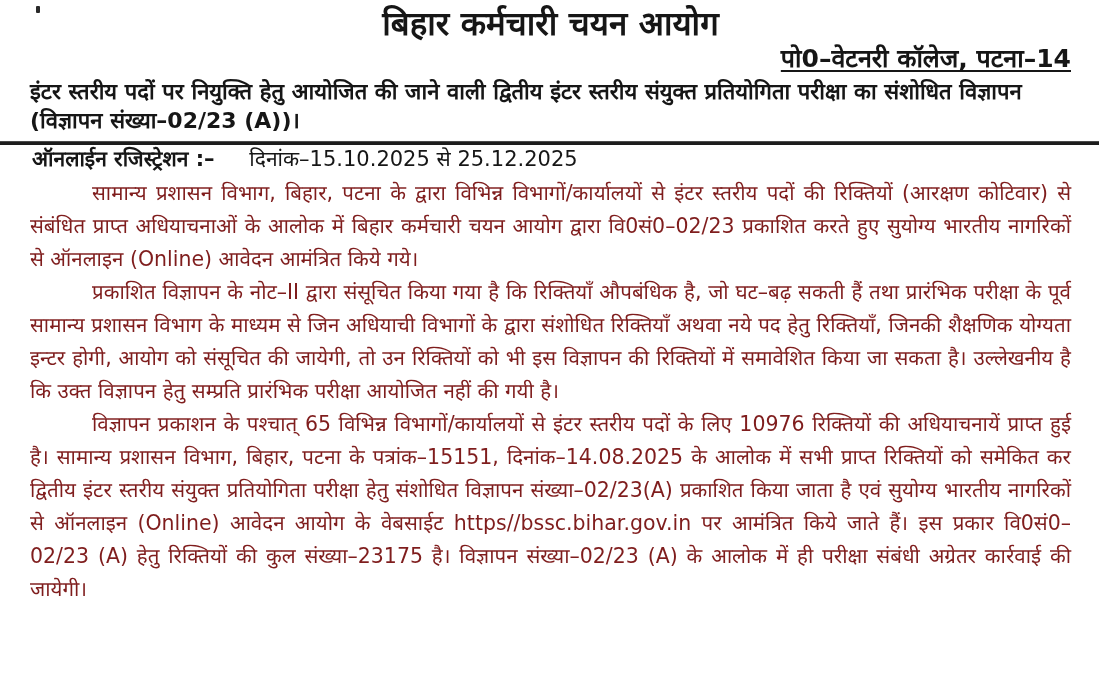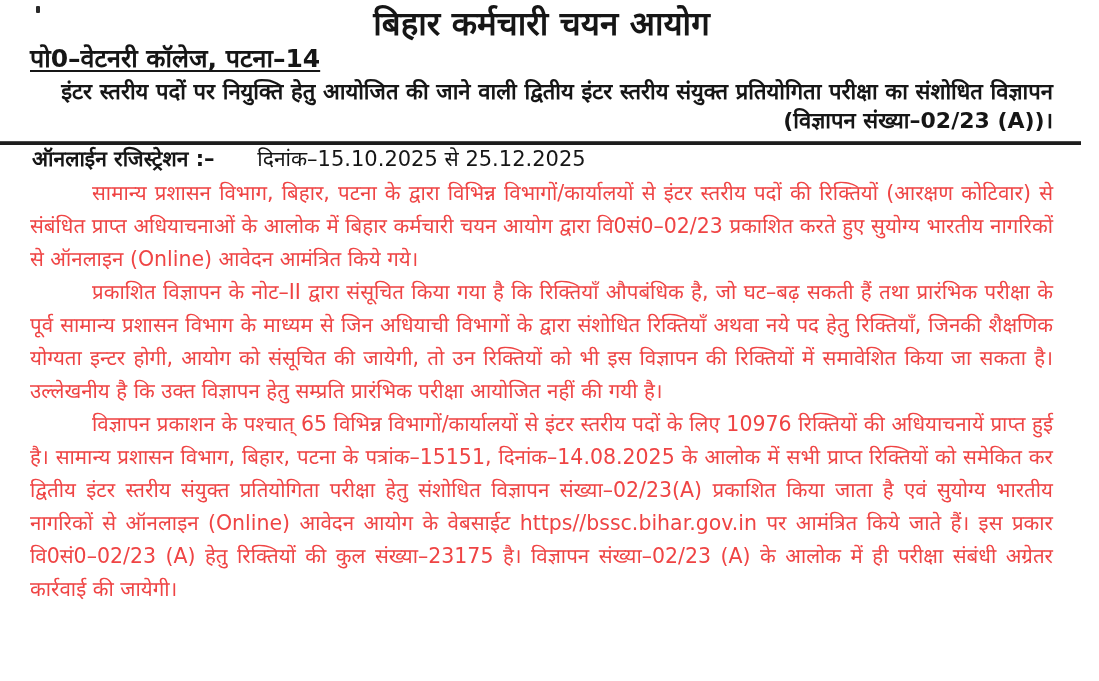--- a/index.html
+++ b/index.html
@@ -8,21 +8,21 @@
     background: #ffffff;
     width: 1099px;
     height: 681px;
     overflow: hidden;
   }
   .page {
     position: relative;
     box-sizing: border-box;
     width: 1099px;
     height: 681px;
-    padding: 4px 46px 0 30px;
+    padding: 4px 28px 0 30px;
     font-family: "DejaVu Sans", "Liberation Sans", sans-serif;
     color: #161616;
     background: #ffffff;
   }
   .speck {
     position: absolute;
     left: 36px;
     top: 6px;
     width: 4px;
     height: 7px;
@@ -34,59 +34,59 @@
     font-size: 33px;
     line-height: 1.22;
     font-weight: 700;
     text-align: center;
   }
   .org-address {
     margin: 0;
     font-size: 25px;
     line-height: 1.2;
     font-weight: 700;
-    text-align: left;
+    text-align: right;
     text-decoration: underline;
     text-underline-offset: 3px;
   }
   .headline {
     margin: 3px 0 0;
     font-size: 22px;
     line-height: 1.32;
     font-weight: 700;
-    text-align: right;
+    text-align: left;
   }
   .rule {
     height: 3px;
     background: #1d1d1d;
     border-top: 1px solid #4a4a4a;
     margin: 6px -28px 0 -30px;
   }
   .advert-no {
     margin: 8px 0 5px;
     font-size: 23px;
     font-weight: 700;
     text-align: center;
   }
   .reg-line {
     margin: 0 0 3px 2px;
     font-size: 21px;
     line-height: 1.35;
   }
   .reg-label {
     font-weight: 700;
-    margin-right: 36px;
+    margin-right: 28px;
   }
   .body-para {
     margin: 0;
     font-size: 20.5px;
     line-height: 33px;
     text-align: justify;
     text-indent: 62px;
-    color: #ef4444;
+    color: #7f1d1d;
   }
 </style>
 </head>
 <body>
 
 <div class="page">
   <span class="speck"></span>
 
   <header>
     <h1 class="org-name">बिहार कर्मचारी चयन आयोग</h1>

